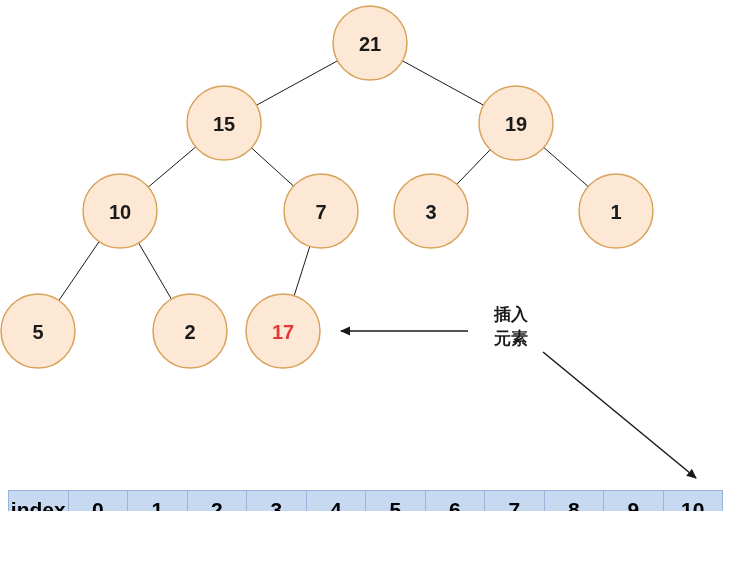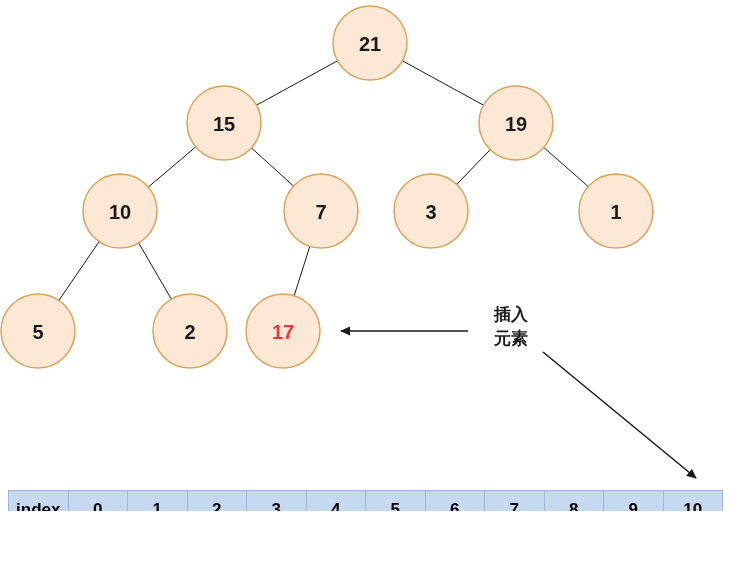--- a/index.html
+++ b/index.html
@@ -34,21 +34,21 @@
     border-collapse: collapse;
     table-layout: fixed;
   }
   #array-table th, #array-table td {
     border: 1.5px solid #9ab5d9;
     background: #c6d9f1;
     height: 38px;
     text-align: center;
     vertical-align: middle;
     font-family: "Liberation Sans", sans-serif;
-    font-size: 17px;
+    font-size: 21px;
     font-weight: bold;
     color: #000000;
   }
   #array-table td.highlight { color: #e53935; }
 </style>
 </head>
 <body>
 
 <div class="canvas">
   <svg id="tree-svg" width="731" height="490" viewBox="0 0 731 490">

